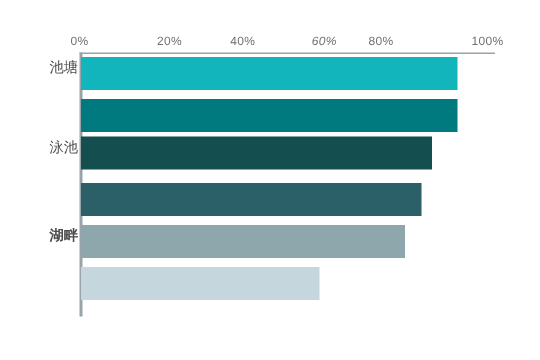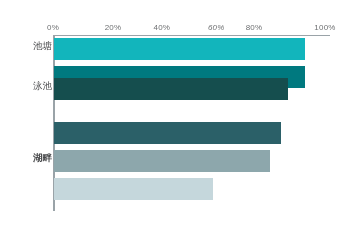--- a/index.html
+++ b/index.html
@@ -135,21 +135,21 @@
 
       <div class="bar-band" style="top: 35px;">
         <span class="bar-label" style="color: rgb(74, 75, 77);">池塘</span>
         <div class="bar-rect" style="width: 251.24px; background: rgb(18, 181, 188);"></div>
       </div>
 
       <div class="bar-band" style="top: 63px;">
         <div class="bar-rect" style="width: 251.24px; background: rgb(0, 121, 127);"></div>
       </div>
 
-      <div class="bar-band" style="top: 75px;">
+      <div class="bar-band" style="top: 88px;">
         <span class="bar-label" style="color: rgb(74, 75, 77);">泳池</span>
         <div class="bar-rect" style="width: 233.56px; background: rgb(21, 78, 78);"></div>
       </div>
 
       <div class="bar-band" style="top: 119px;">
         <div class="bar-rect" style="width: 226.76px; background: rgb(43, 96, 104);"></div>
       </div>
 
       <div class="bar-band" style="top: 147px;">
         <span class="bar-label" style="color: rgb(74, 75, 77); font-weight: bold;">湖畔</span>

